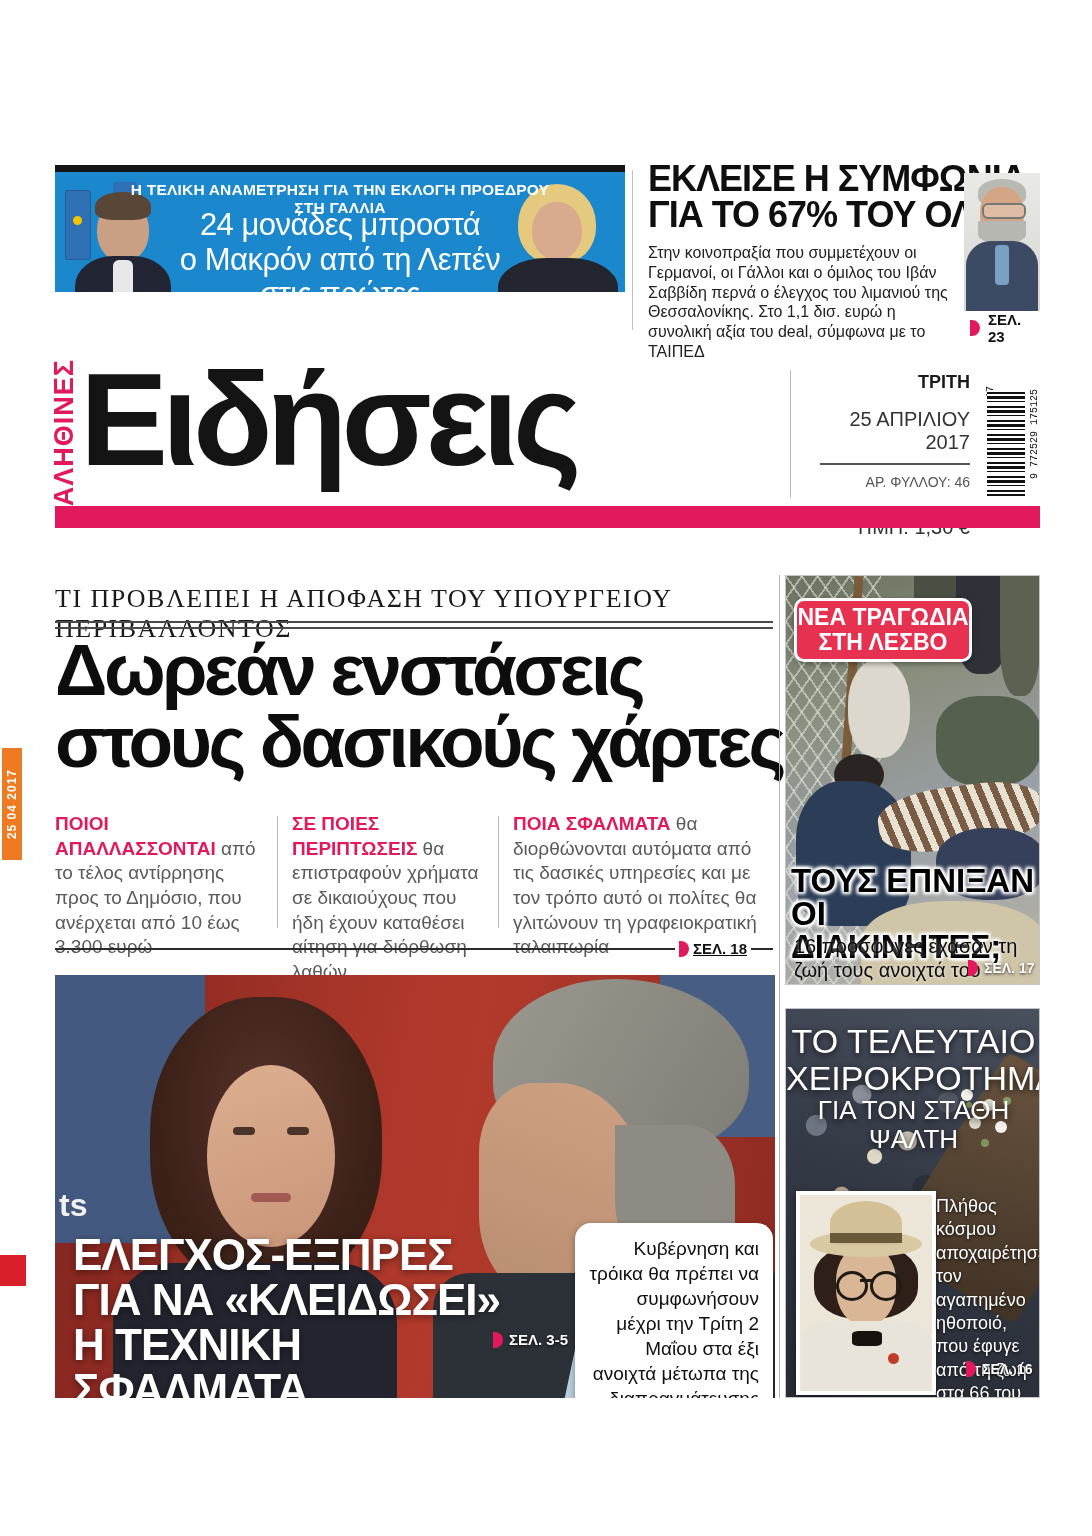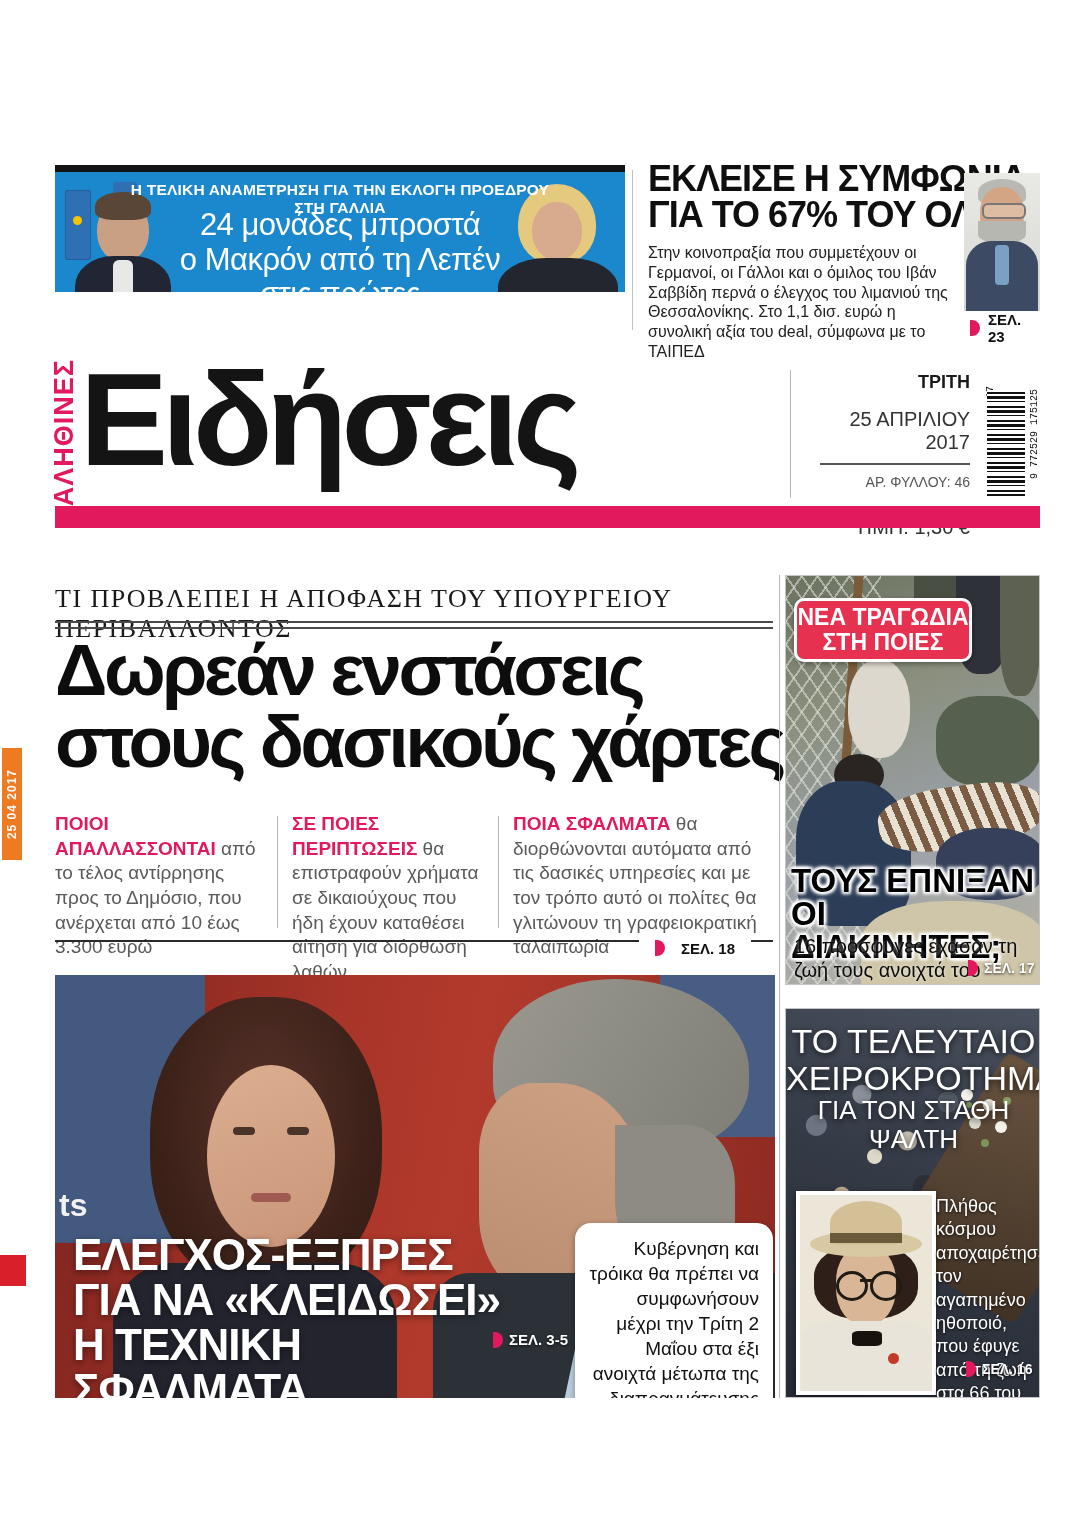--- a/index.html
+++ b/index.html
@@ -33,21 +33,21 @@
   .pink-bar{background:#e2195c;}
   
   .lead-kicker{font-family:"Liberation Serif",serif;font-size:26px;letter-spacing:1.5px;color:#1a1a1a;}
   .double-rule{border-top:2px solid #4a4a4a;border-bottom:2px solid #4a4a4a;height:4px;}
   .lead-headline{font-weight:bold;font-size:73px;line-height:.99;letter-spacing:-3.5px;color:#0d0d0d;}
   .lead-headline span{display:block;}
   .cols{display:flex;}
   .col{font-size:19px;line-height:1.3;color:#5a5a5a;}
   .col b{color:#e2195c;font-size:19px;}
   .colsep{width:1px;background:#b9b9b9;margin:4px 14px 10px 14px;}
-  .rule-row{display:flex;align-items:flex-start;gap:16px;}
+  .rule-row{display:flex;align-items:center;gap:4px;text-decoration:underline;}
   .rule-line{height:2px;background:#2a2a2a;}
   
   .photo{overflow:hidden;}
   .ph-headline{color:#fff;font-weight:bold;font-size:44px;line-height:1.02;letter-spacing:-1px;text-shadow:0 2px 7px rgba(0,0,0,.45);}
   .ph-headline span{display:block;}
   .caption-box{background:#fff;border-radius:16px;box-shadow:0 2px 6px rgba(0,0,0,.35);
                font-size:19px;line-height:1.32;color:#111;text-align:right;padding:13px 14px;}
   .badge{background:#e73151;border:3px solid #fff;border-radius:10px;color:#fff;font-weight:bold;
          font-size:23px;line-height:1.08;text-align:center;display:flex;flex-direction:column;justify-content:center;
          box-shadow:0 2px 5px rgba(0,0,0,.35);}
@@ -216,21 +216,21 @@
     <div class="abs" style="left:92px;top:62px;width:26px;height:22px;background:#3f76a8;border-radius:50%;"></div>
     <div class="abs" style="left:62px;top:84px;width:62px;height:98px;background:#ddd8ce;border-radius:45%;"></div>
     <div class="abs" style="left:150px;top:120px;width:105px;height:90px;background:#55604f;border-radius:40%;"></div>
     <div class="abs" style="left:48px;top:178px;width:50px;height:42px;background:#2a2522;border-radius:50%;"></div>
     <div class="abs" style="left:10px;top:205px;width:115px;height:145px;background:#2c3e57;border-radius:40% 45% 30% 30%;"></div>
     <div class="abs" style="left:92px;top:210px;width:165px;height:62px;background:repeating-linear-gradient(75deg,#7a5b43 0 7px,#e8e0d0 7px 14px);border-radius:40%;transform:rotate(-8deg);"></div>
     <div class="abs" style="left:150px;top:252px;width:110px;height:72px;background:#37405a;border-radius:45%;"></div>
     <div class="abs" style="left:75px;top:325px;width:185px;height:90px;background:#cfc5a8;border-radius:45% 45% 0 0;"></div>
     <div class="abs badge" style="left:8px;top:22px;width:172px;height:58px;">
       <span>ΝΕΑ ΤΡΑΓΩΔΙΑ</span>
-      <span>ΣΤΗ ΠΟΙΕΣ</span>
+      <span>ΣΤΗ ΛΕΣΒΟ</span>
     </div>
     <div class="abs sb-top-headline" style="left:5px;top:288px;width:248px;">
       <span>ΤΟΥΣ ΕΠΝΙΞΑΝ</span>
       <span>ΟΙ ΔΙΑΚΙΝΗΤΕΣ;</span>
     </div>
     <div class="abs sb-sub" style="left:8px;top:358px;width:225px;">16 πρόσφυγες έχασαν τη ζωή τους ανοιχτά του Μολύβου</div>
     <div class="abs pageref wref" style="left:182px;top:384px;font-size:14px;">
       <span class="pd"></span>
       <span>ΣΕΛ. 17</span>
     </div>

